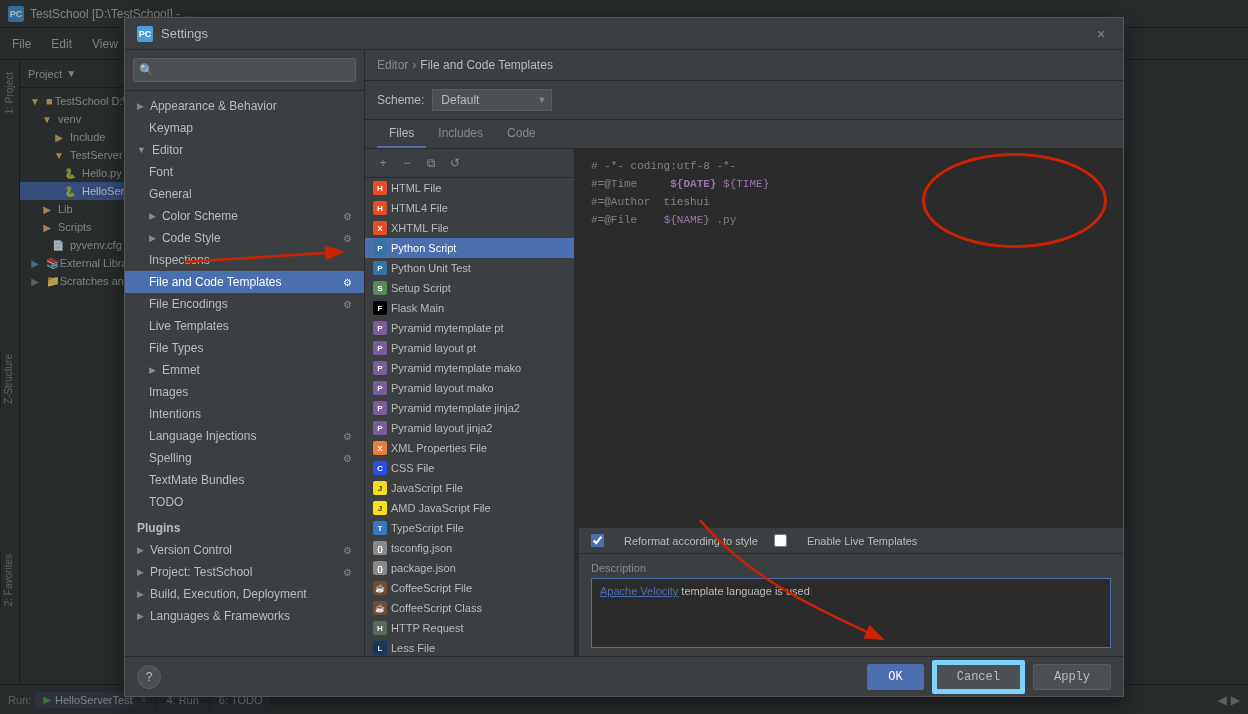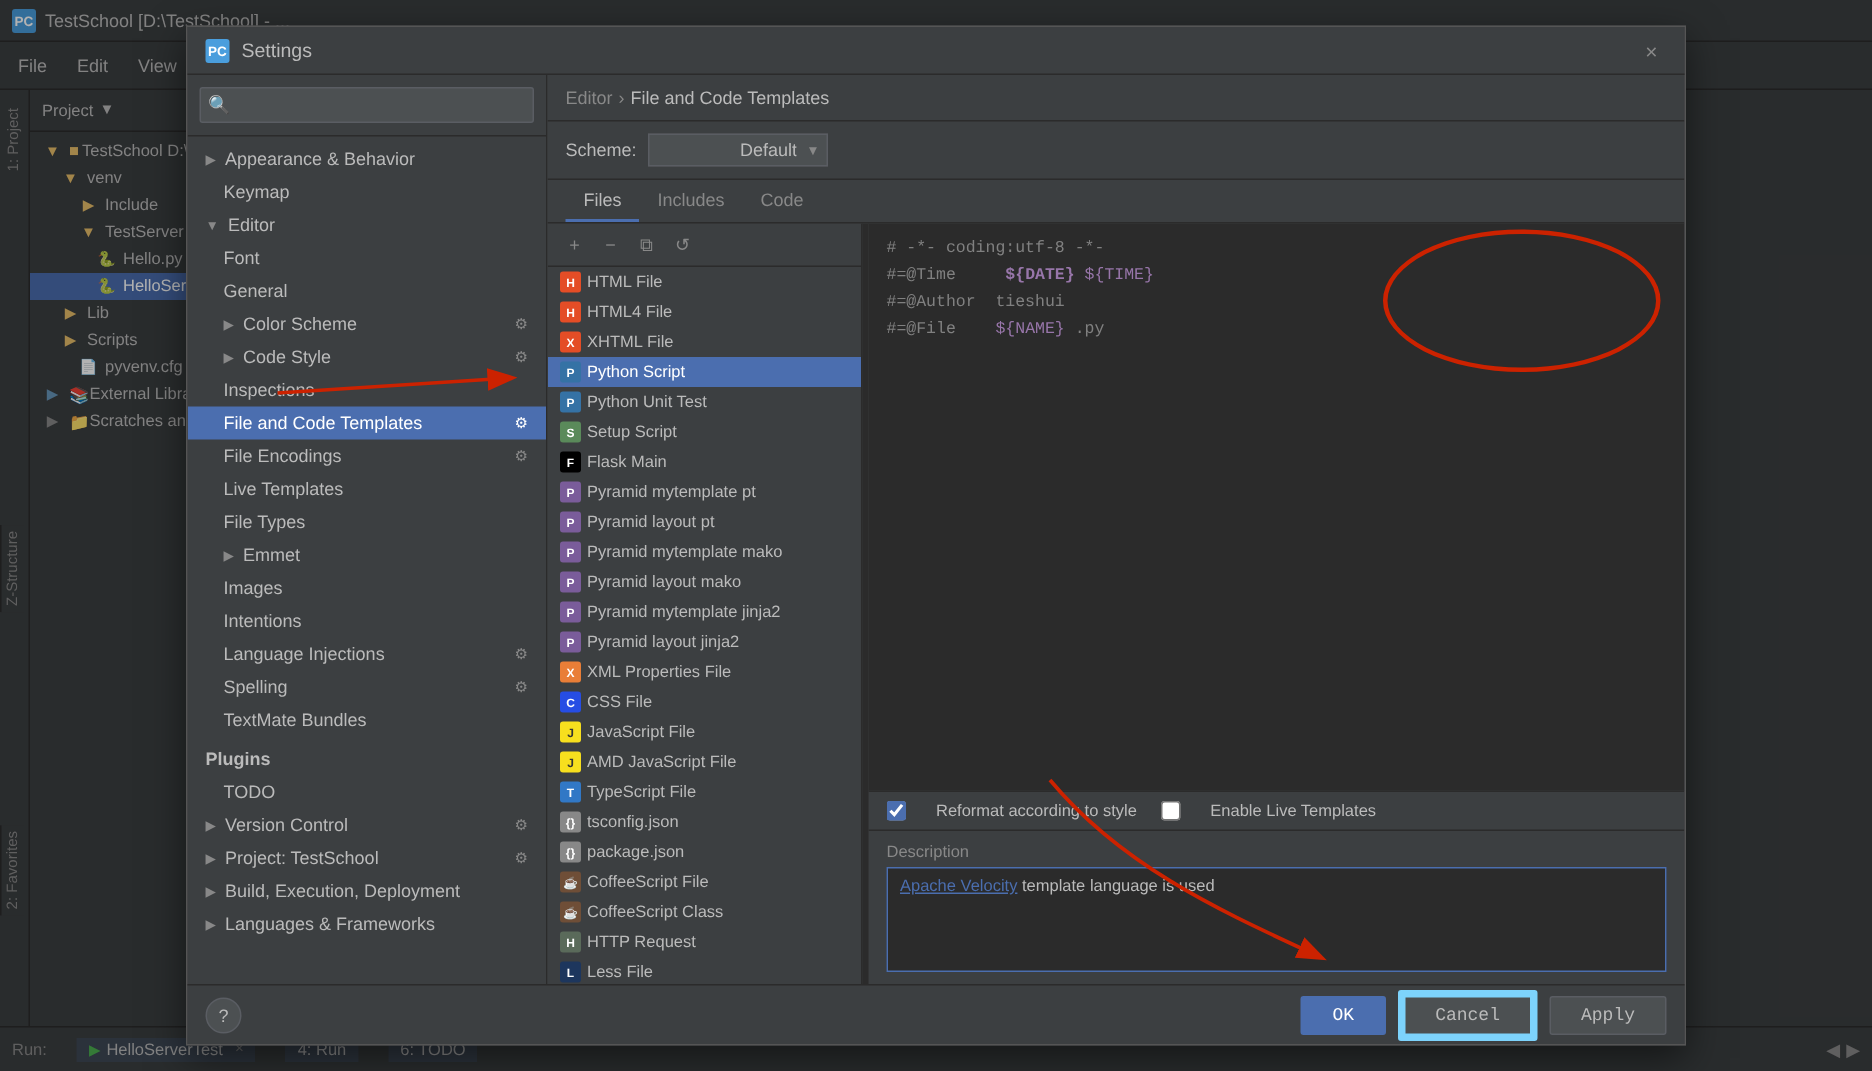--- a/index.html
+++ b/index.html
@@ -25,21 +25,21 @@
     .project-panel-header { height: 28px; background: #3c3f41; display: flex; align-items: center; padding: 0 8px; border-bottom: 1px solid #2b2b2b; font-size: 11px; }
     .project-tree { flex: 1; overflow-y: auto; padding: 4px 0; }
     .tree-item { display: flex; align-items: center; padding: 2px 0 2px 8px; cursor: pointer; font-size: 11px; white-space: nowrap; }
     .tree-item.selected { background: #4b6eaf; color: white; }
     .tree-icon { width: 14px; height: 14px; margin-right: 4px; display: inline-flex; align-items: center; justify-content: center; font-size: 10px; flex-shrink: 0; }
     .folder-icon { color: #e8bf6a; }
     .file-icon-py { color: #6897bb; }
     .file-icon-cfg { color: #bbbbbb; }
 
     
-    .ide-bottom { height: 30px; background: #3c3f41; border-top: 1px solid #2b2b2b; display: flex; align-items: center; padding: 0 8px; gap: 20px; }
+    .ide-bottom { height: 30px; background: #3c3f41; border-top: 1px solid #2b2b2b; display: flex; align-items: center; padding: 0 8px; gap: 4px; }
     .run-tab { display: flex; align-items: center; gap: 4px; font-size: 11px; color: #bbbbbb; padding: 2px 8px; background: #4b6eaf30; cursor: pointer; }
 
     
     .dialog-overlay { position: absolute; top: 0; left: 0; width: 1248px; height: 714px; background: rgba(0,0,0,0.3); display: flex; align-items: center; justify-content: center; z-index: 100; }
 
     
     .settings-dialog { width: 1000px; height: 680px; background: #3c3f41; border: 1px solid #555; box-shadow: 0 8px 24px rgba(0,0,0,0.5); display: flex; flex-direction: column; position: relative; }
     .dialog-titlebar { height: 32px; background: #3c3f41; display: flex; align-items: center; padding: 0 12px; border-bottom: 1px solid #2b2b2b; }
     .dialog-titlebar-icon { width: 16px; height: 16px; background: #4a9edd; border-radius: 2px; margin-right: 8px; display: flex; align-items: center; justify-content: center; color: white; font-size: 9px; font-weight: bold; }
     .dialog-title { font-size: 13px; color: #bbbbbb; flex: 1; }
@@ -60,21 +60,21 @@
     .nav-item .nav-arrow { margin-right: 6px; font-size: 9px; color: #888; }
     .nav-indent { padding-left: 24px; }
 
     
     .settings-content { flex: 1; display: flex; flex-direction: column; overflow: hidden; background: #3c3f41; }
     .settings-breadcrumb { padding: 8px 12px; font-size: 12px; color: #888; border-bottom: 1px solid #2b2b2b; display: flex; align-items: center; gap: 4px; }
     .breadcrumb-current { color: #bbbbbb; }
 
     
     .scheme-bar { padding: 8px 12px; display: flex; align-items: center; gap: 8px; border-bottom: 1px solid #2b2b2b; }
-    .scheme-select { background: #4c5052; border: 1px solid #5a5d63; color: #bbbbbb; padding: 3px 20px 3px 8px; font-size: 12px; outline: none; cursor: pointer; appearance: none; -webkit-appearance: none; min-width: 120px; text-align: right; }
+    .scheme-select { background: #4c5052; border: 1px solid #5a5d63; color: #bbbbbb; padding: 3px 20px 3px 8px; font-size: 12px; outline: none; cursor: pointer; appearance: none; -webkit-appearance: none; min-width: 120px; }
     .scheme-select-wrap { position: relative; display: inline-block; }
     .scheme-select-wrap::after { content: '▼'; position: absolute; right: 6px; top: 50%; transform: translateY(-50%); font-size: 9px; color: #888; pointer-events: none; }
 
     
     .content-tabs { display: flex; border-bottom: 1px solid #2b2b2b; padding: 0 12px; }
     .content-tab { padding: 6px 12px; font-size: 12px; color: #888; cursor: pointer; border-bottom: 2px solid transparent; }
     .content-tab.active { color: #bbbbbb; border-bottom-color: #4b6eaf; }
 
     
     .content-area { display: flex; flex: 1; overflow: hidden; }
@@ -348,26 +348,26 @@
 
             <div class="nav-item nav-indent">
               <span>Spelling</span>
               <span style="margin-left:auto; font-size:10px; color:#888;">⚙</span>
             </div>
 
             <div class="nav-item nav-indent">
               <span>TextMate Bundles</span>
             </div>
 
+            <div class="nav-item nav-indent">
+              <span>TODO</span>
+            </div>
+
             <div class="nav-item" style="margin-top:4px;">
               <span style="font-weight:bold;">Plugins</span>
-            </div>
-
-            <div class="nav-item nav-indent">
-              <span>TODO</span>
             </div>
 
             <div class="nav-item">
               <span class="nav-arrow">▶</span>
               <span>Version Control</span>
               <span style="margin-left:auto; font-size:10px; color:#888;">⚙</span>
             </div>
 
             <div class="nav-item">
               <span class="nav-arrow">▶</span>

